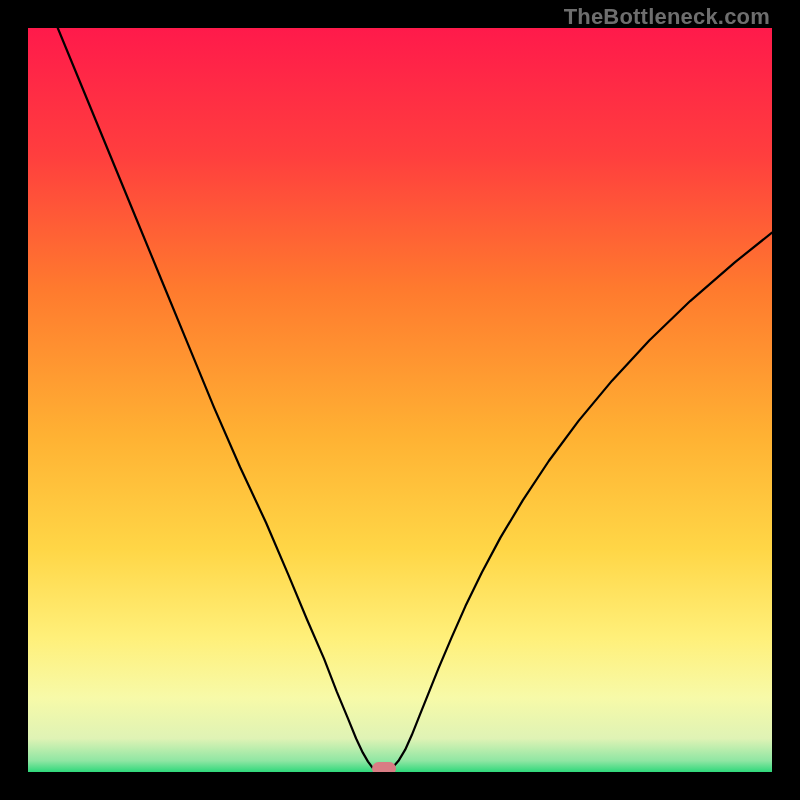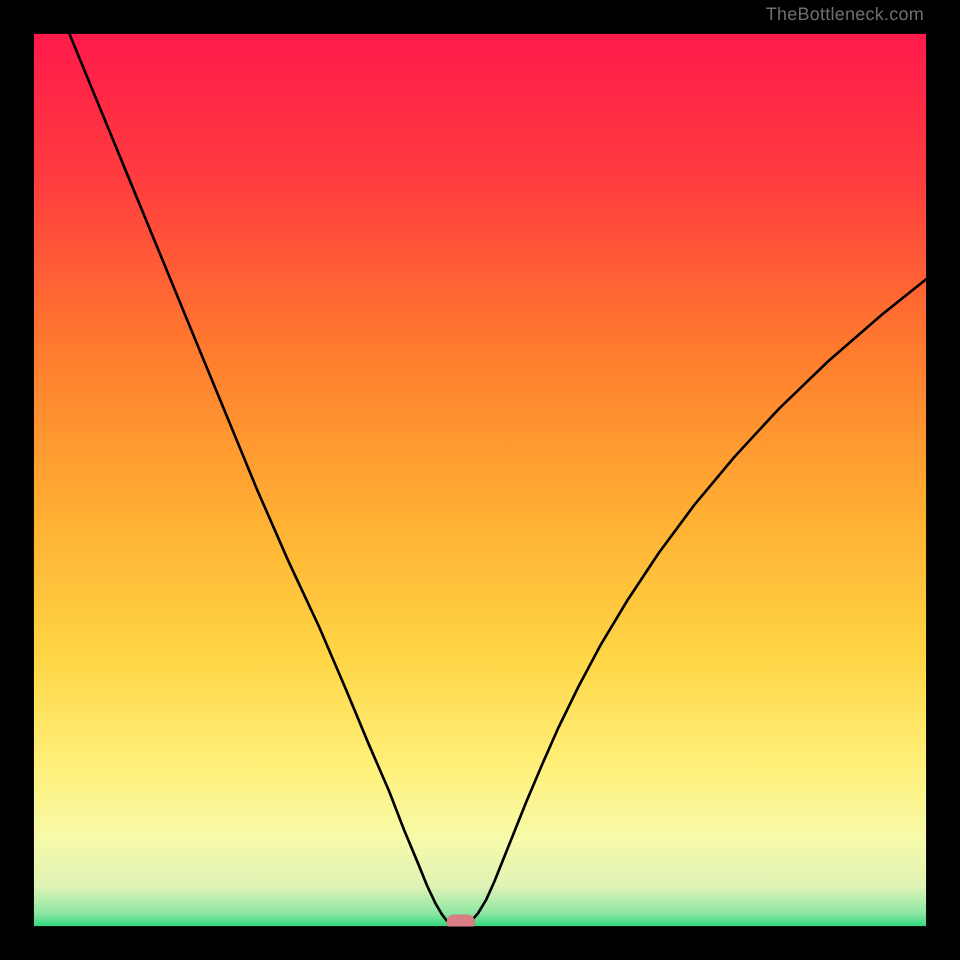--- a/index.html
+++ b/index.html
@@ -32,22 +32,22 @@
     top: 0;
     left: 0;
     width: 100%;
     height: 100%;
   }
   .watermark {
     position: absolute;
     top: 4px;
     right: 30px;
     color: #6e6e6e;
-    font-size: 15px;
-    font-weight: 400;
+    font-size: 22px;
+    font-weight: 700;
     letter-spacing: 0.2px;
     z-index: 20;
   }
   svg.curve {
     position: absolute;
     top: 0;
     left: 0;
     width: 744px;
     height: 744px;
     z-index: 10;

